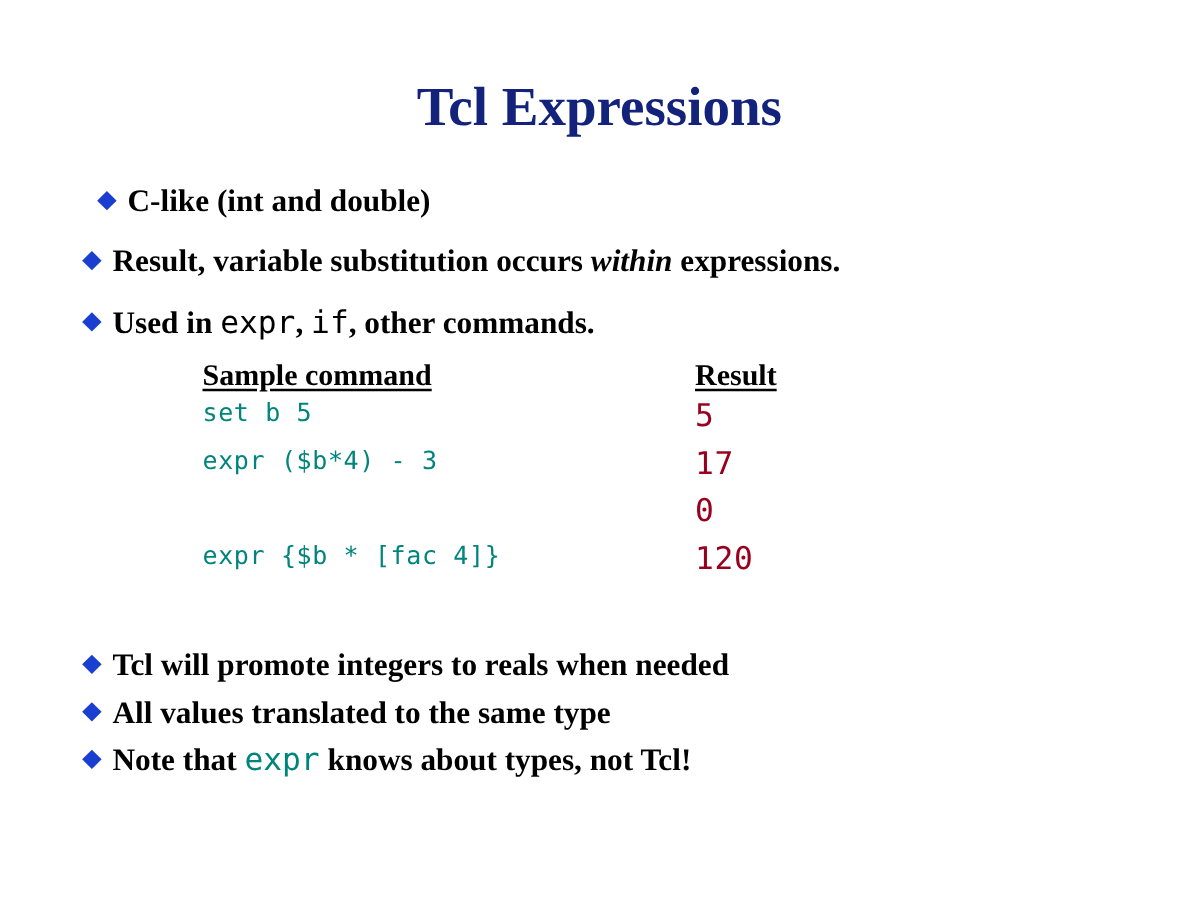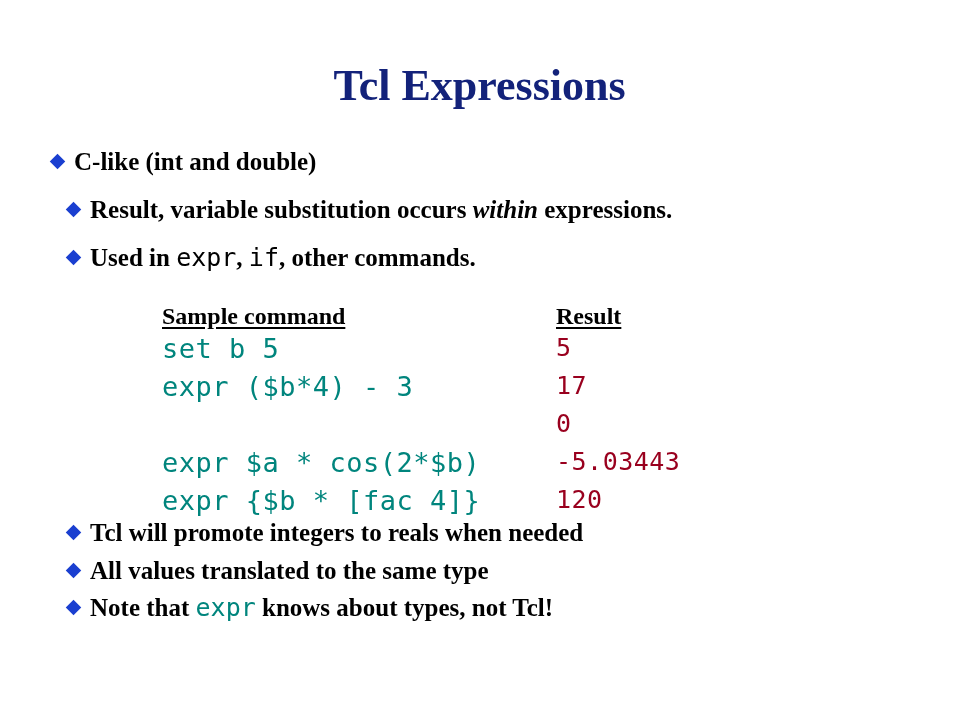--- a/index.html
+++ b/index.html
@@ -78,40 +78,39 @@
     color: #000000;
   }
   .mono-teal {
     font-family: "DejaVu Sans Mono", "Liberation Mono", monospace;
     font-weight: normal;
     font-size: 25px;
     color: #00857d;
   }
 
   
-  #bullet-0 { left: 48px; top: 148px; }
+  #bullet-0 { left: 76px; top: 148px; }
   #bullet-1 { left: 64px; top: 196px; }
   #bullet-2 { left: 64px; top: 244px; }
 
   
   #bullet-3 { left: 64px; top: 519px; }
   #bullet-4 { left: 64px; top: 557px; }
   #bullet-5 { left: 64px; top: 594px; }
 
   
   .sample-table {
     position: absolute;
     left: 162px;
     top: 288px;
     width: 560px;
   }
   .st-header {
     position: relative;
     height: 30px;
-    margin-top: 15px;
   }
   .st-head-cell {
     position: absolute;
     top: 0;
     font-size: 24px;
     font-weight: bold;
     color: #000000;
     font-family: "Liberation Serif", "DejaVu Serif", serif;
     text-decoration: underline;
     text-underline-offset: 3px;
@@ -122,21 +121,21 @@
 
   .st-row {
     position: relative;
     height: 38px;
   }
   .st-cmd {
     position: absolute;
     left: 0px;
     top: 0px;
     font-family: "DejaVu Sans Mono", "Liberation Mono", monospace;
-    font-size: 27px;
+    font-size: 20px;
     color: #00857d;
     white-space: pre;
     letter-spacing: 0.5px;
   }
   .st-res {
     position: absolute;
     left: 394px;
     top: 0px;
     font-family: "DejaVu Sans Mono", "Liberation Mono", monospace;
     font-size: 25px;
@@ -184,24 +183,20 @@
       <span class="st-res">5</span>
     </div>
     <div class="st-row">
       <span class="st-cmd">expr ($b*4) - 3</span>
       <span class="st-res">17</span>
     </div>
     <div class="st-row">
       <span class="st-res">0</span>
     </div>
     <div class="st-row">
-      <span class="st-cmd">expr $a * cos(2*$b)</span>
-      <span class="st-res">-5.03443</span>
-    </div>
-    <div class="st-row">
       <span class="st-cmd">expr {$b * [fac 4]}</span>
       <span class="st-res">120</span>
     </div>
   </div>
 
   <div class="bullet-row" id="bullet-3">
     <span class="bullet-marker">
         <span class="diamond"></span>
       </span>
     <span class="bullet-text"><span>Tcl will promote integers to reals when needed</span></span>

